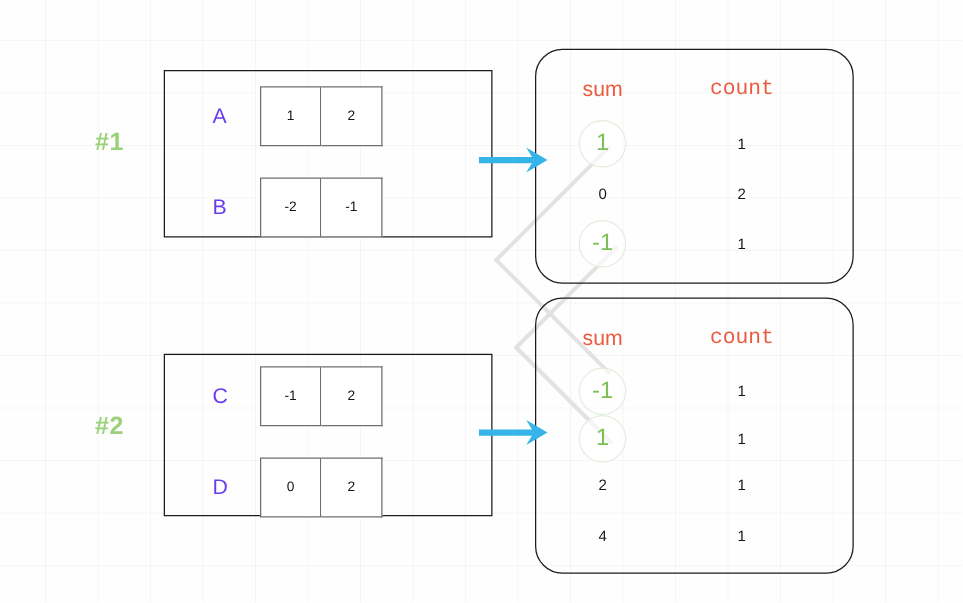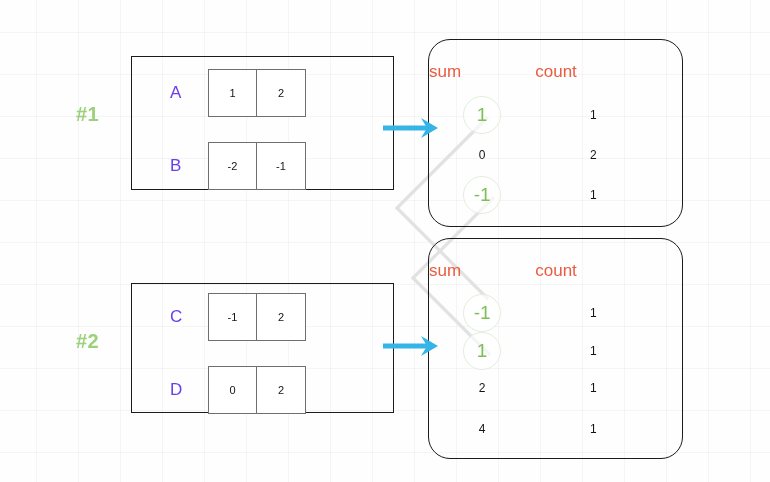--- a/index.html
+++ b/index.html
@@ -106,27 +106,28 @@
 
   .rtable-head {
     position: absolute;
     top: 22px;
     left: 0;
     width: 100%;
     display: flex;
   }
   .rtable-head .col {
     flex: 1;
+    text-align: center;
     color: #ea5c40;
     font-size: 17px;
     font-weight: 400;
     font-family: "Liberation Sans", sans-serif;
   }
   .rtable-head .col.sum-col { flex: 0 0 42%; }
-  .rtable-head .col.count-col { flex: 0 0 46%; }
+  .rtable-head .col.count-col { flex: 0 0 46%; font-family: Liberation Mono, monospace; }
 
   .rtable-body {
     position: absolute;
     left: 0;
     width: 100%;
     top: 55px;
   }
   .rrow {
     display: flex;
     align-items: center;

